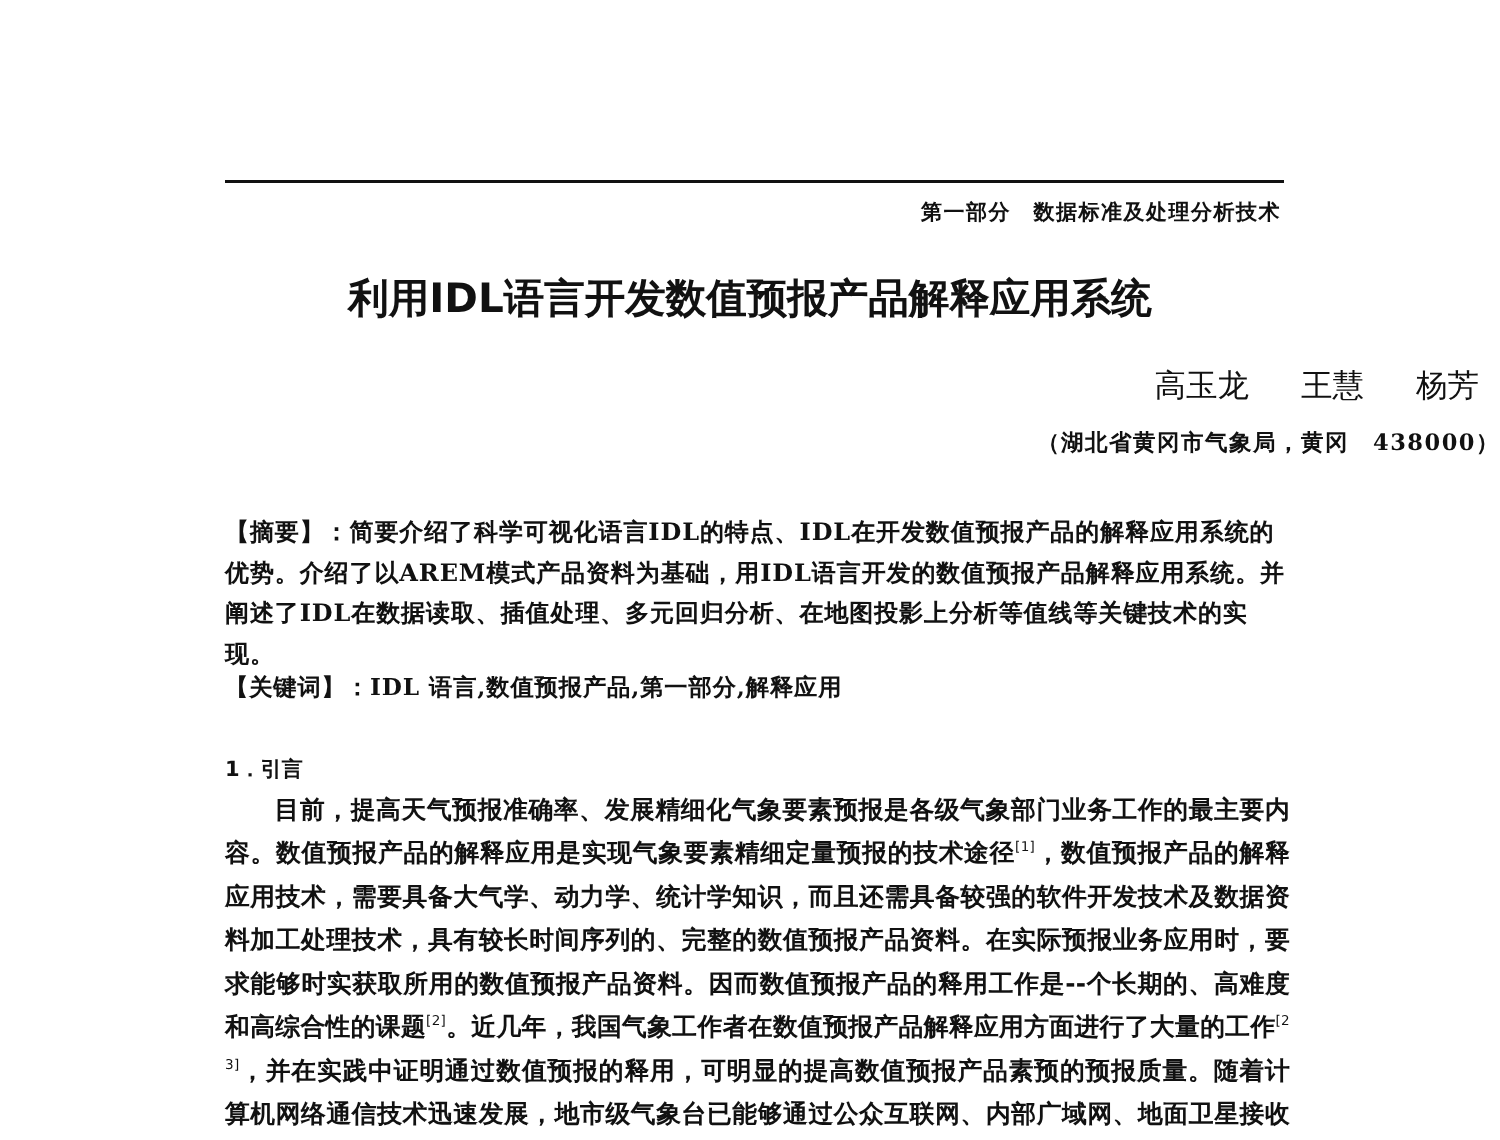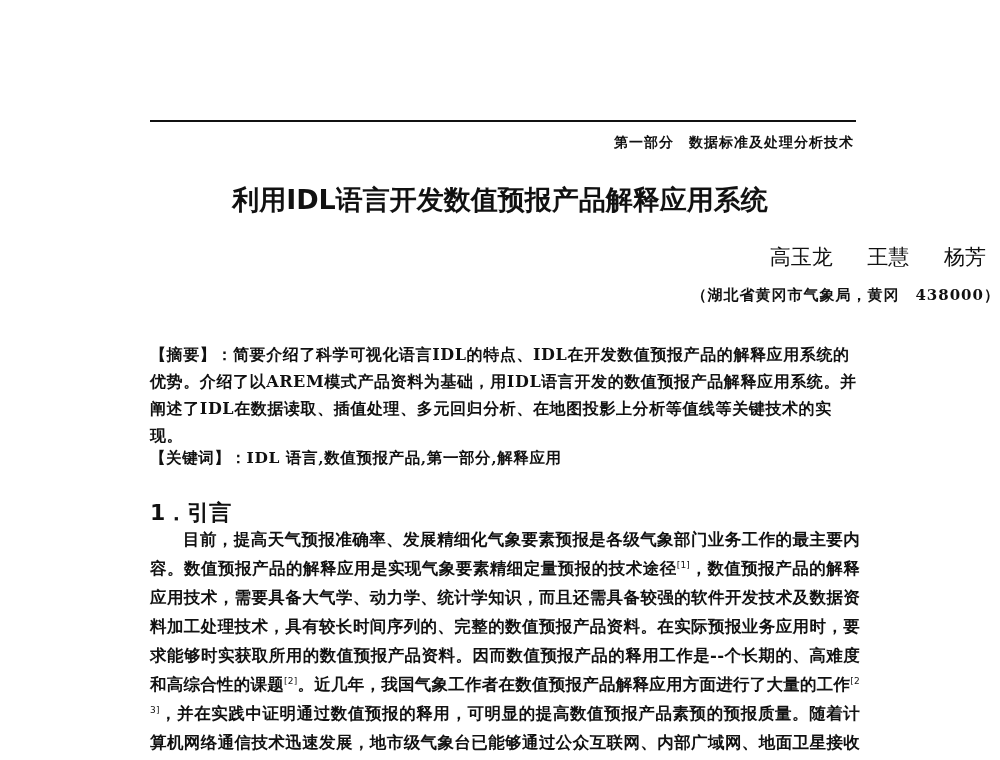--- a/index.html
+++ b/index.html
@@ -96,21 +96,21 @@
       font-size: 15.5px;
       font-weight: bold;
       line-height: 27px;
       letter-spacing: 0.6px;
     }
     .section-heading {
       position: absolute;
       left: 150px;
       top: 500px;
       font-family: "DejaVu Sans", "Liberation Sans", sans-serif;
-      font-size: 22px;
+      font-size: 14px;
       font-weight: bold;
       line-height: 26px;
     }
     .body-text {
       position: absolute;
       left: 150px;
       top: 525px;
       width: 710px;
       font-family: "DejaVu Sans", "Liberation Sans", sans-serif;
       font-size: 16.5px;

